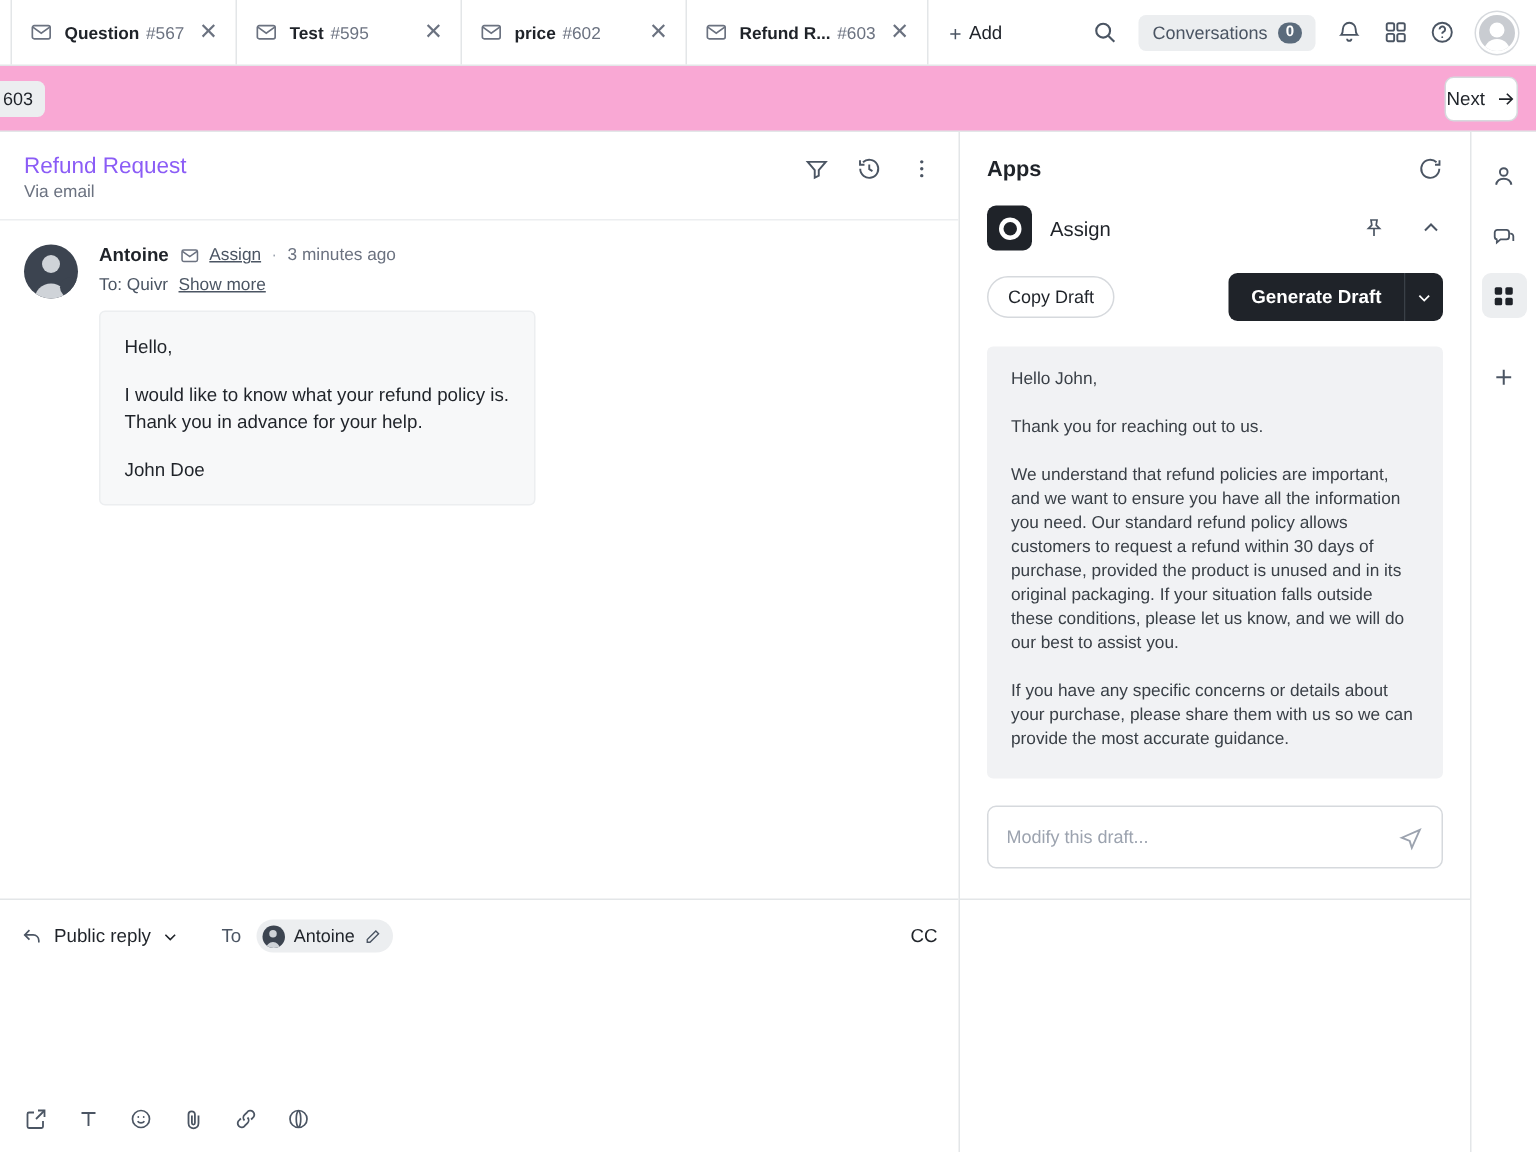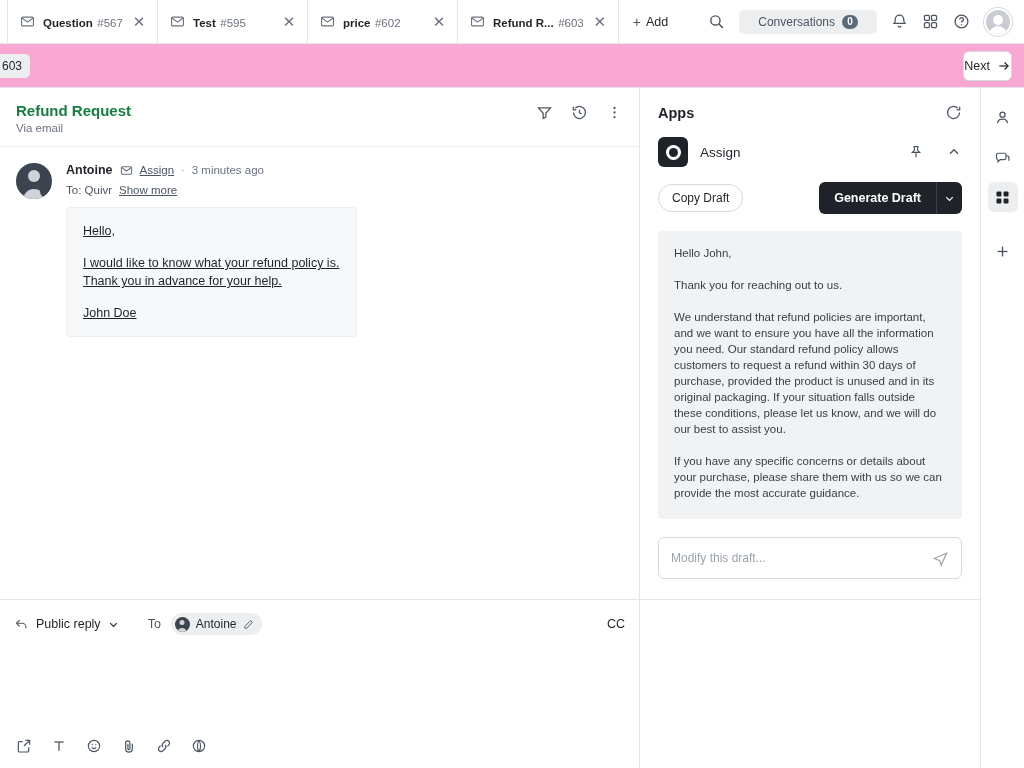--- a/index.html
+++ b/index.html
@@ -48,21 +48,21 @@
   }
   .tab-add .plus { font-size: 14px; color: #4b5563; }
   .top-right {
     margin-left: auto; display: flex; align-items: center; gap: 14px;
     padding-right: 12px;
   }
   .search-btn { color: #4b5563; display: flex; align-items: center; cursor: pointer; }
   .conv-pill {
     display: flex; align-items: center; gap: 7px;
     background: #eceef0; border-radius: 5px;
-    height: 24px; padding: 0 19px;
+    height: 24px; padding: 0 9px;
     font-size: 12px; color: #4b5563;
     cursor: pointer;
   }
   .conv-count {
     background: #5b6b7c; color: #fff; border-radius: 9px;
     font-size: 10px; font-weight: bold;
     min-width: 16px; height: 14px;
     display: flex; align-items: center; justify-content: center;
     padding: 0 4px;
   }
@@ -117,21 +117,21 @@
     display: flex; flex-direction: column;
     border-right: 1px solid #e3e6e8;
     min-height: 0;
     position: relative;
   }
   .conv-header {
     padding: 14px 16px 12px 16px;
     display: flex; align-items: flex-start;
     border-bottom: 1px solid #eceef0;
   }
-  .conv-title { font-size: 15px; font-weight: bold; color: #15803d; }
+  .conv-title { font-size: 15px; font-weight: normal; color: #8b5cf6; }
   .conv-sub { font-size: 11.5px; color: #6b7280; margin-top: 3px; }
   .conv-header-actions {
     margin-left: auto; display: flex; align-items: center; gap: 18px;
     color: #4b5563; padding-top: 2px;
   }
 
   .msg-area { flex: 1; overflow: hidden; padding: 16px 0 0 0; }
   .msg { display: flex; padding: 0 16px; }
   .msg-avatar {
     width: 36px; height: 36px; border-radius: 50%;
@@ -164,21 +164,21 @@
   .msg-showmore { text-decoration: underline; cursor: pointer; color: #4b5563; }
   .bubble {
     margin-top: 11px;
     background: #f7f8f9;
     border: 1px solid #eceef0;
     border-radius: 4px;
     padding: 14px 16px;
     width: 291px;
     font-size: 12.5px; line-height: 18px; color: #1f2329;
   }
-  .bubble p { margin-bottom: 14px; text-decoration: underline; }
+  .bubble p { margin-bottom: 14px; }
   .bubble p:last-child { margin-bottom: 0; }
   .bubble .tight { margin-bottom: 0; }
 
   
   .composer { border-top: 1px solid #e3e6e8; }
   .composer-top {
     height: 48px; display: flex; align-items: center;
     padding: 0 14px; gap: 0;
     font-size: 12.5px;
   }

